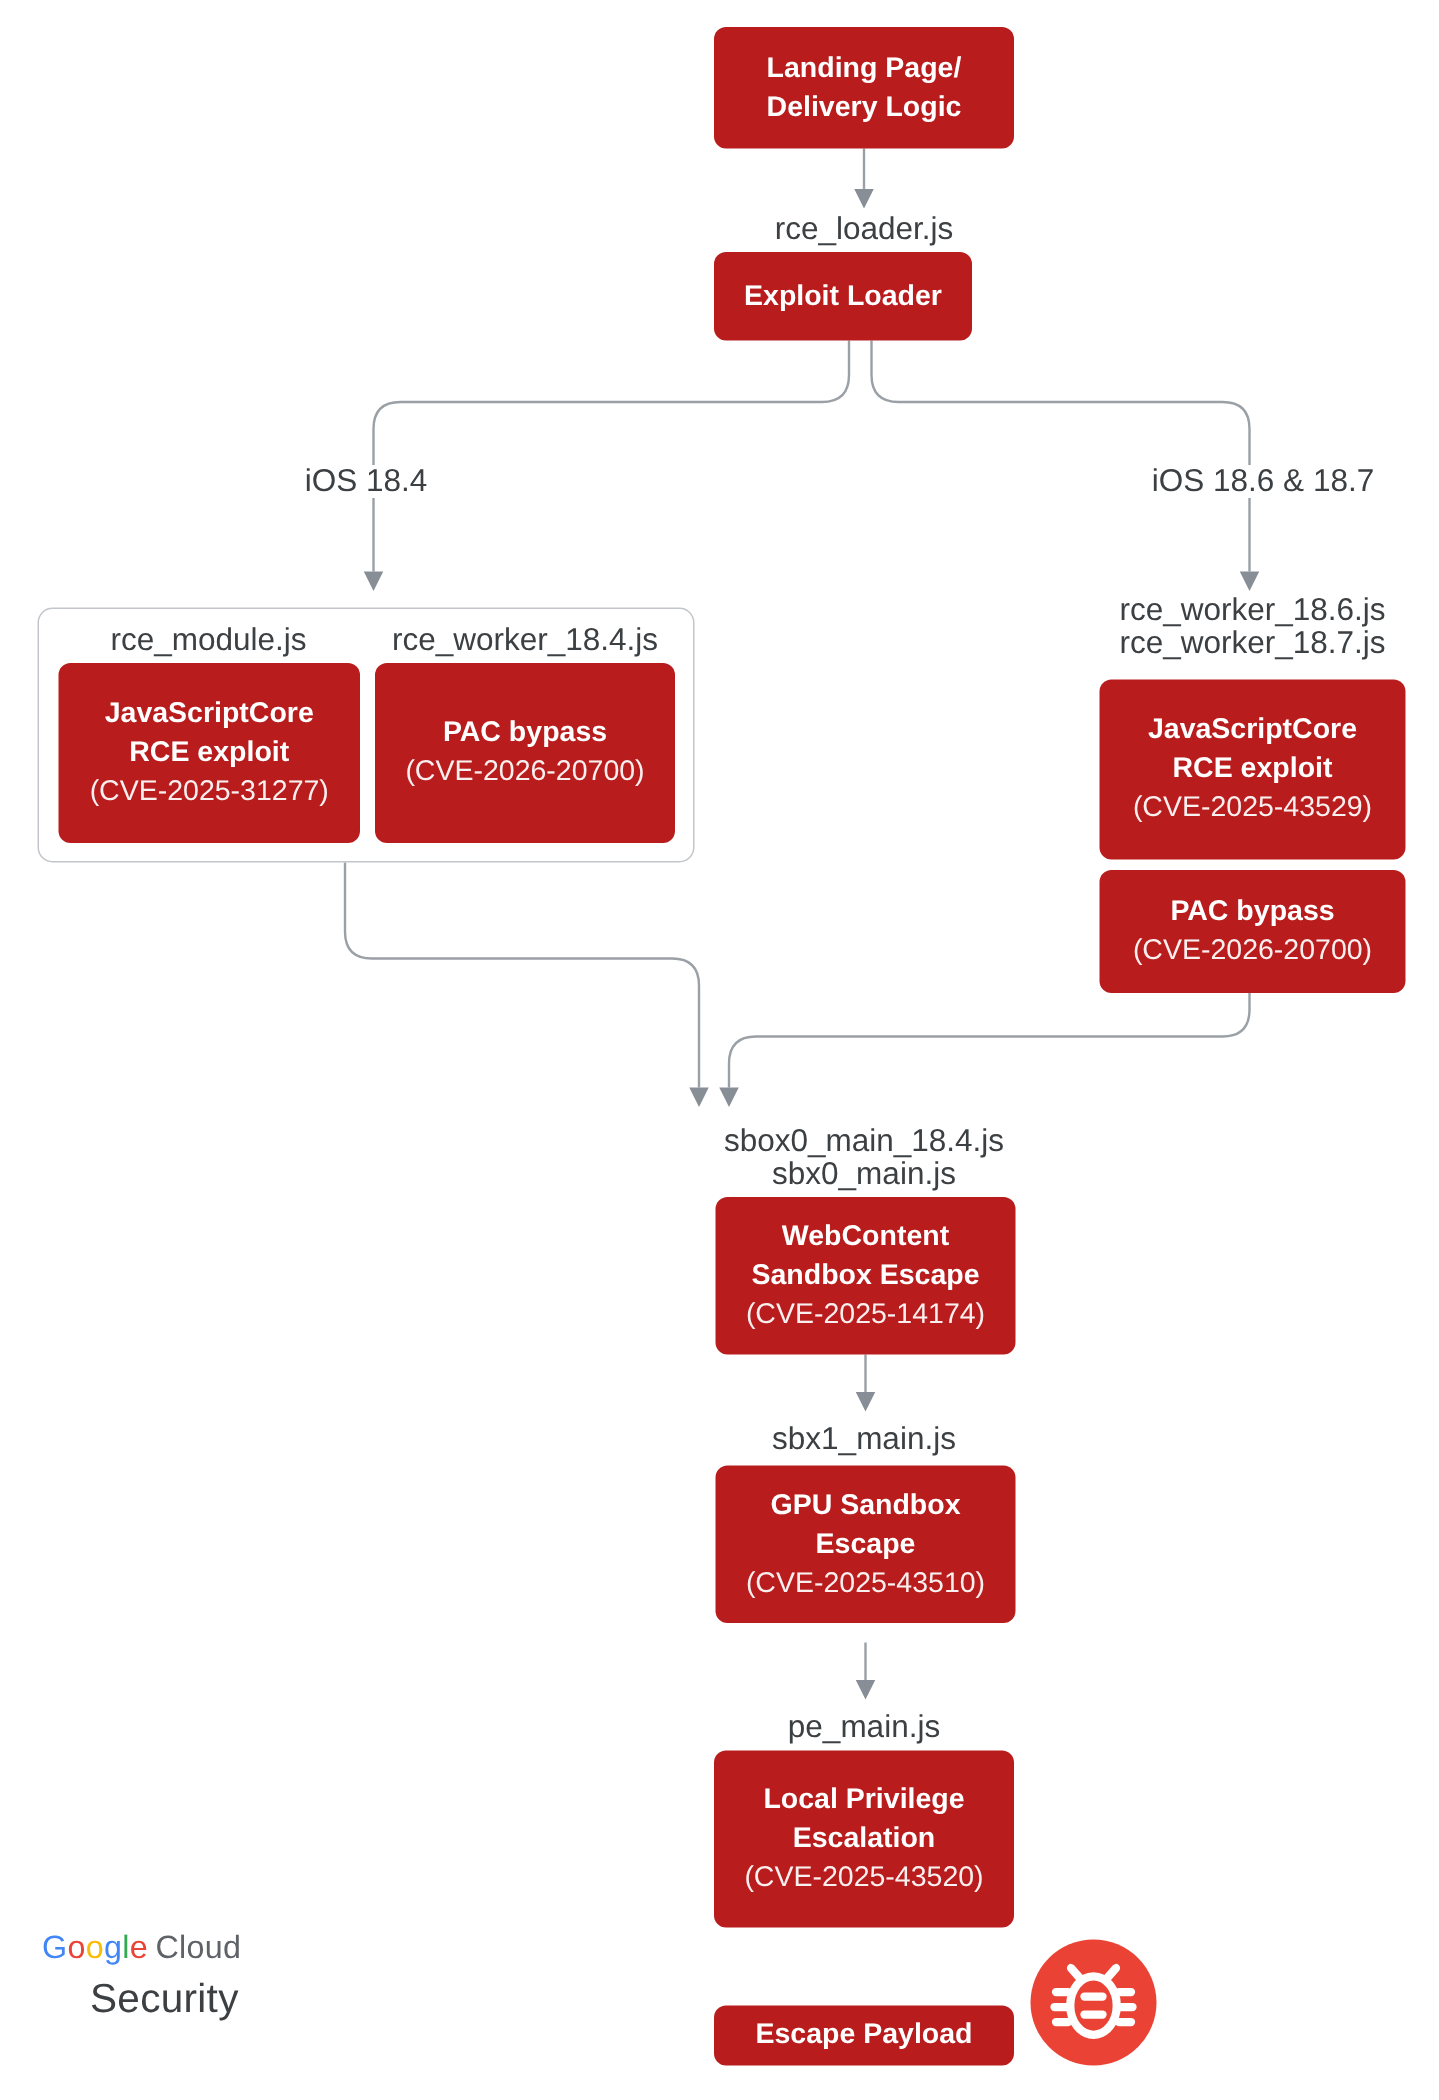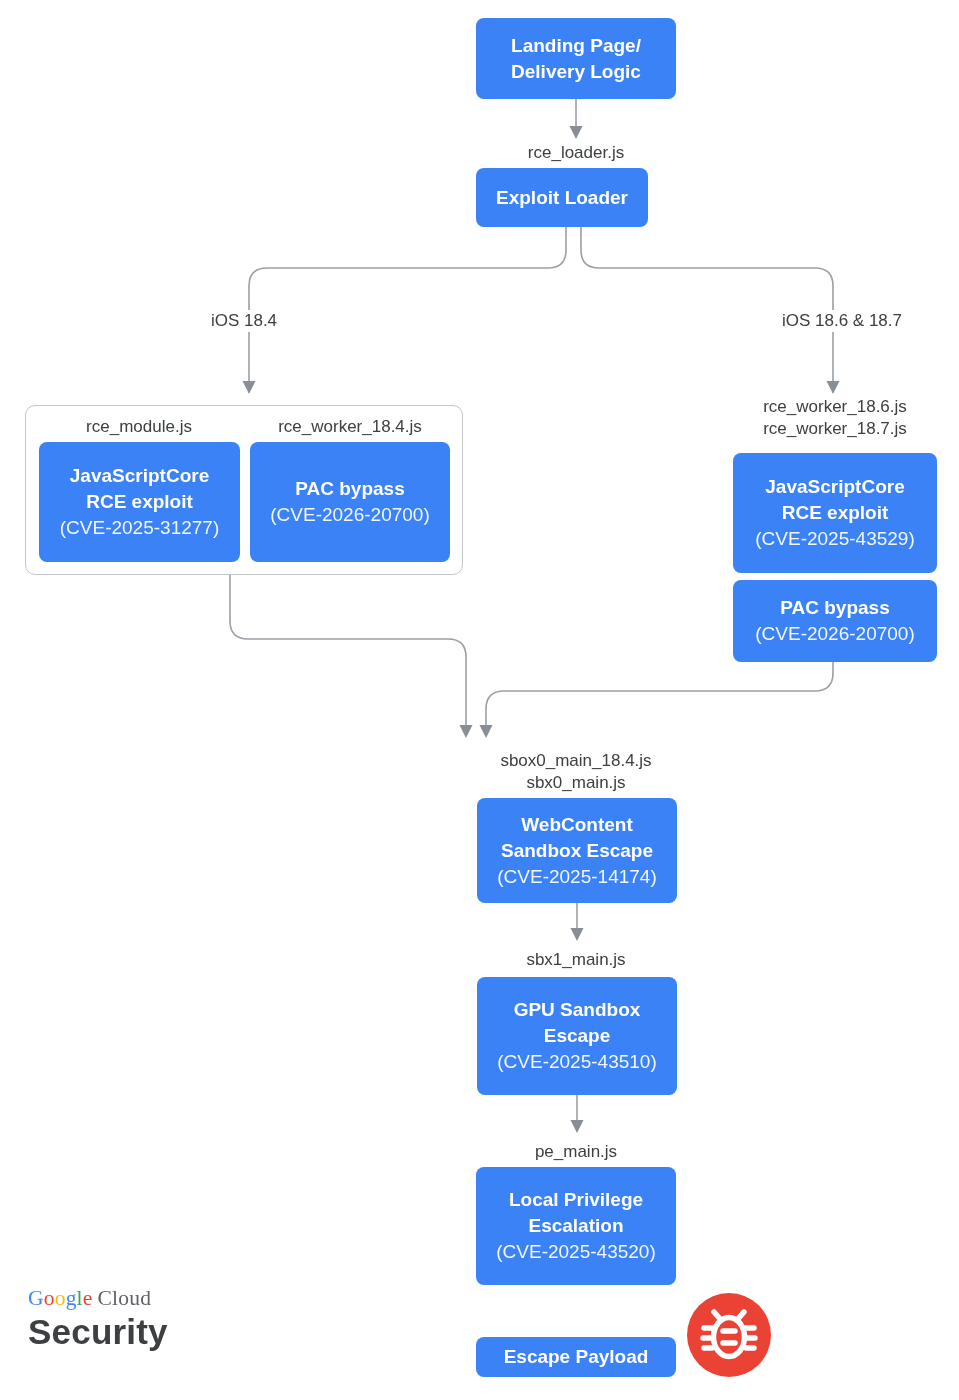--- a/index.html
+++ b/index.html
@@ -13,61 +13,62 @@
     overflow: hidden;
   }
   .connector-layer {
     position: absolute;
     left: 0; top: 0;
     width: 959px; height: 1400px;
     pointer-events: none;
   }
   .rbox {
     position: absolute;
-    background: #3b82f6;
+    background: #b91c1c;
     border-radius: 8px;
     color: #ffffff;
     display: flex;
     flex-direction: column;
     align-items: center;
     justify-content: center;
     text-align: center;
     font-size: 19px;
     line-height: 26px;
   }
   .rbox .ttl { font-weight: bold; }
   .rbox .cve { font-weight: 400; color: rgba(255,255,255,0.93); }
   .flabel {
     position: absolute;
     transform: translateX(-50%);
     white-space: nowrap;
-    font-size: 17px;
+    font-size: 21px;
     line-height: 22px;
     color: #3C4043;
     background: #ffffff;
     text-align: center;
     padding: 0 3px;
   }
   .group-box {
     position: absolute;
     border: 1.5px solid #C2C6CA;
     border-radius: 10px;
     background: #ffffff;
   }
   .bug-badge { position: absolute; }
   .logo { position: absolute; left: 28px; top: 1286px; }
-  .logo-row1 { font-size: 21.5px; line-height: 24px; letter-spacing: 0.2px; font-family: Liberation Serif, serif; }
+  .logo-row1 { font-size: 21.5px; line-height: 24px; letter-spacing: 0.2px; }
   .logo-row1 .cloud { color: #5F6368; margin-left: 5px; }
   .logo-row2 {
-    font-size: 35px;
+    font-size: 27px;
     line-height: 36px;
-    font-weight: 700;
+    font-weight: 400;
     color: #3C4043;
     margin-top: 4px;
     letter-spacing: 0.2px;
+    margin-left: 32px;
   }
   .gl-blue   { color: #4285F4; }
   .gl-red    { color: #EA4335; }
   .gl-yellow { color: #FBBC04; }
   .gl-green  { color: #34A853; }
 </style>
 </head>
 <body>
 
 <div class="canvas">
@@ -152,21 +153,21 @@
   </div>
 
   <div class="rbox" style="left:477px; top:798px; width:200px; height:105px;">
     <div class="ttl">WebContent</div>
     <div class="ttl">Sandbox Escape</div>
     <div class="cve">(CVE-2025-14174)</div>
   </div>
 
   <div class="flabel" style="left:576px; top:949px;">sbx1_main.js</div>
 
-  <div class="rbox" style="left:477px; top:977px; width:200px; height:118px;">
+  <div class="rbox" style="left:477px; top:977px; width:200px; height:105px;">
     <div class="ttl">GPU Sandbox</div>
     <div class="ttl">Escape</div>
     <div class="cve">(CVE-2025-43510)</div>
   </div>
 
   <div class="flabel" style="left:576px; top:1141px;">pe_main.js</div>
 
   <div class="rbox" style="left:476px; top:1167px; width:200px; height:118px;">
     <div class="ttl">Local Privilege</div>
     <div class="ttl">Escalation</div>

